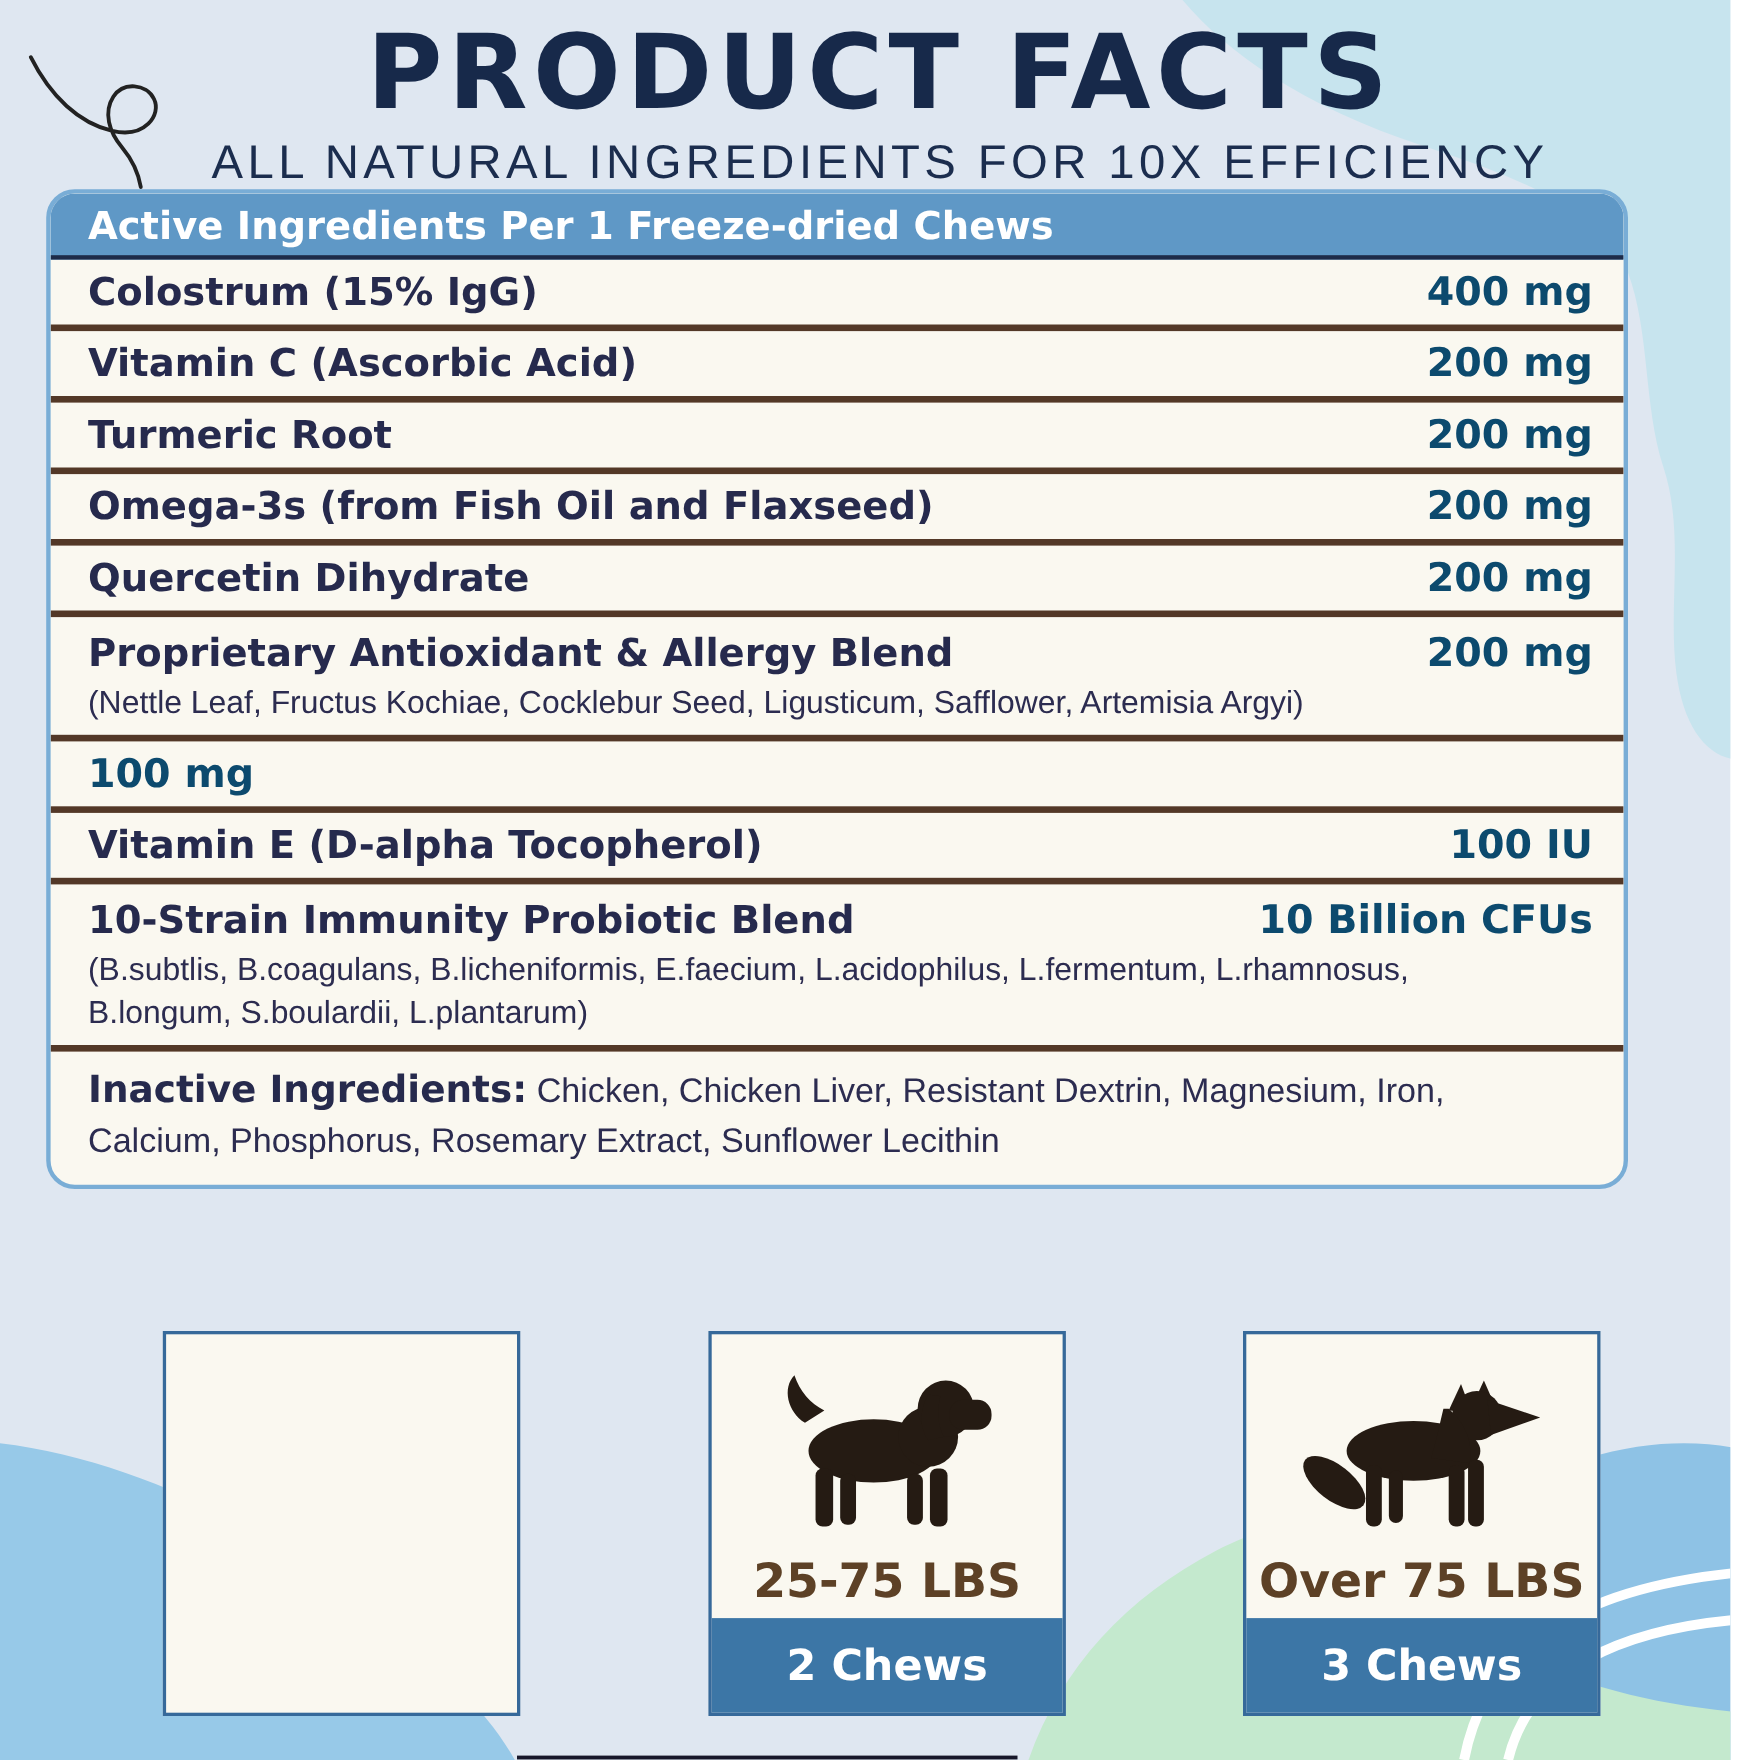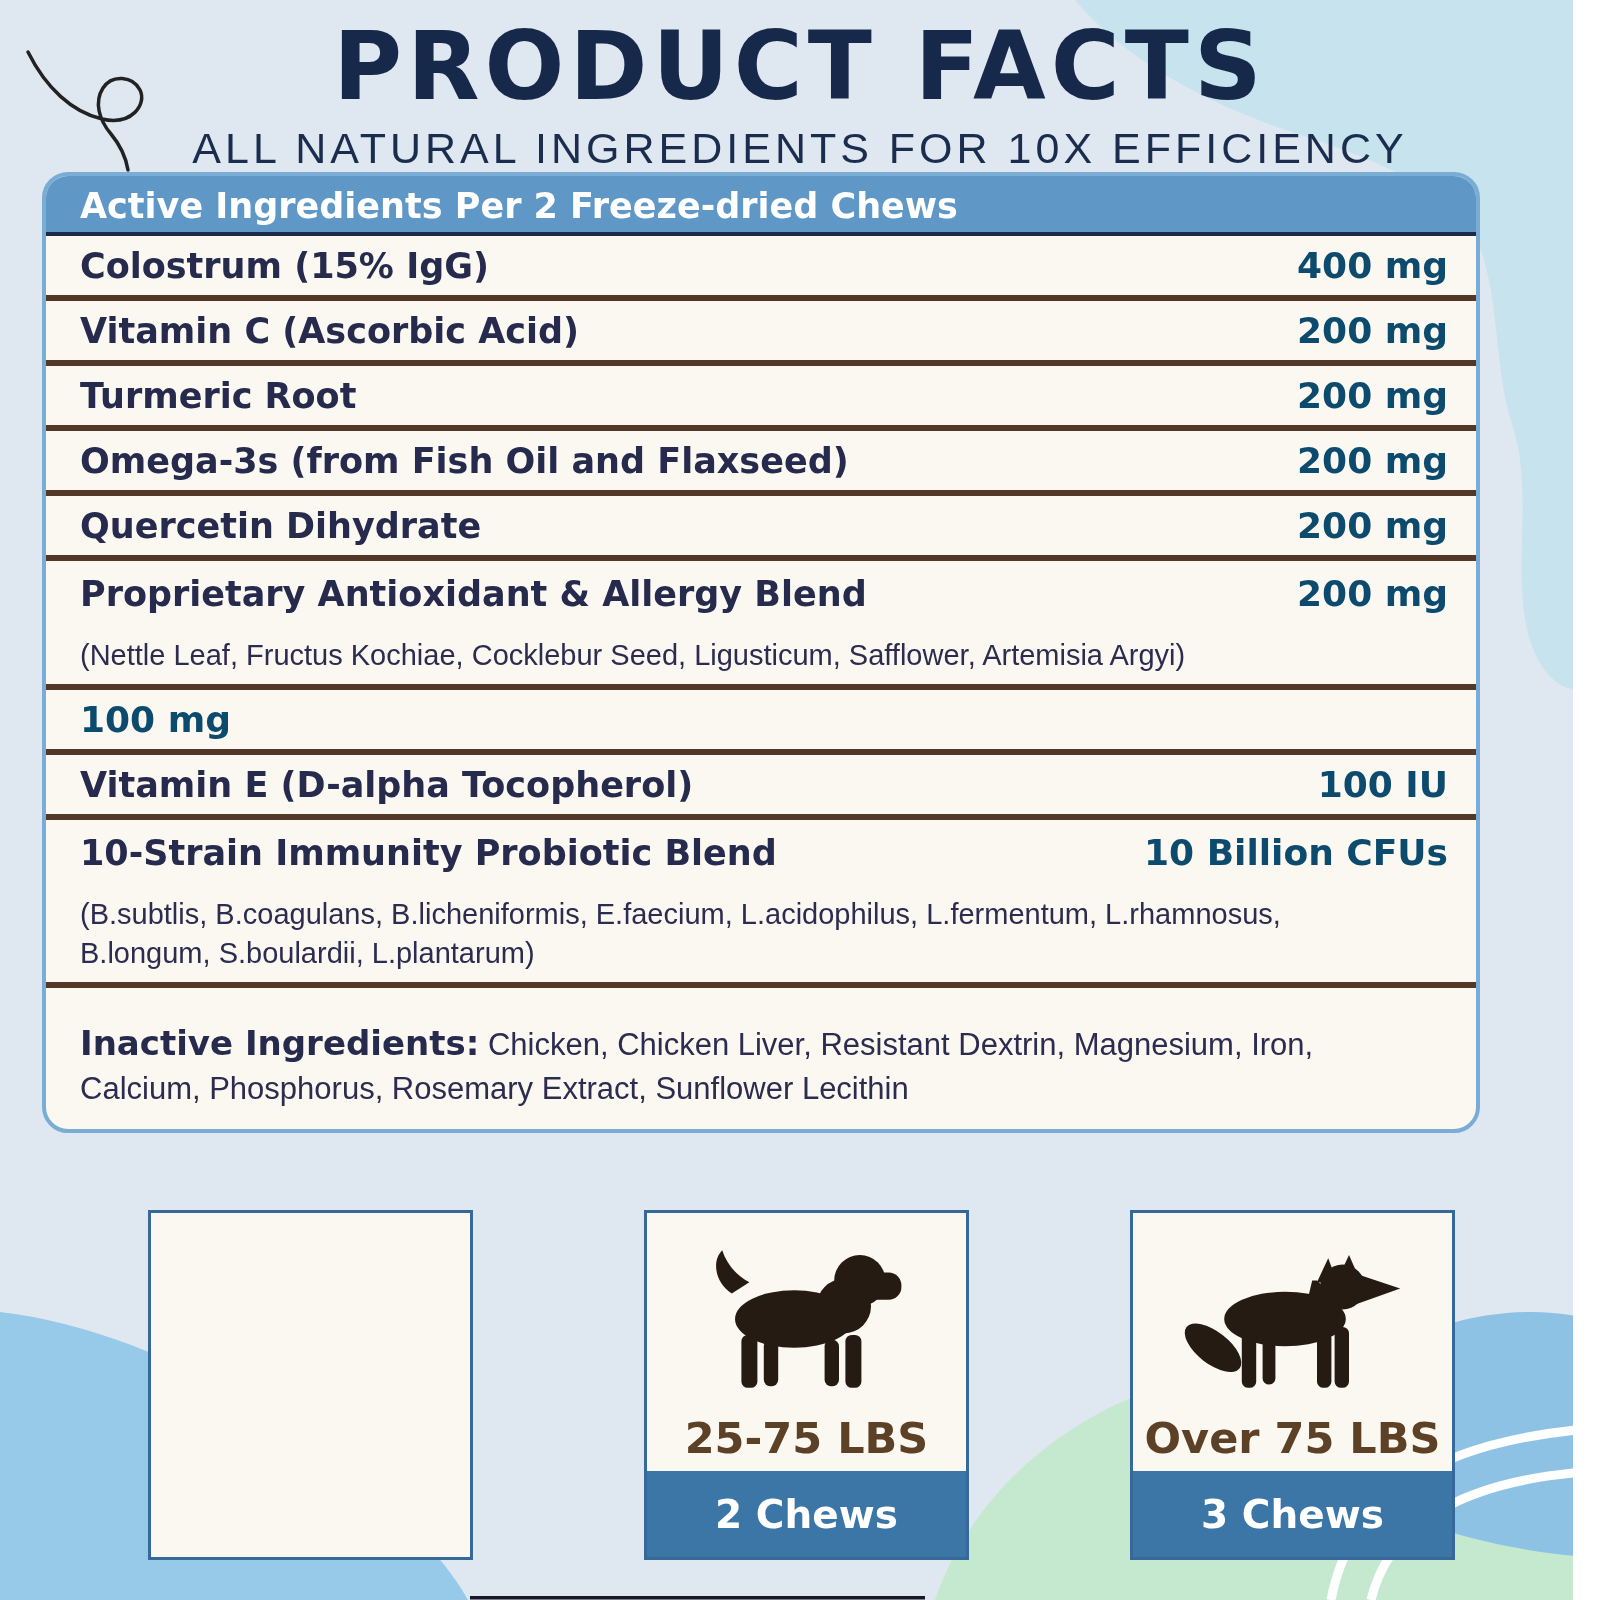--- a/index.html
+++ b/index.html
@@ -22,22 +22,22 @@
          border:4px solid var(--table-border);border-radius:26px;overflow:hidden;}
   .facts-header{height:60px;line-height:60px;background:var(--header-blue);color:#ffffff;
                 font-size:35px;font-weight:bold;padding-left:34px;border-bottom:4px solid #1d2b49;}
   .row{border-bottom:6px solid var(--divider);padding:0 28px 0 34px;gap:24px;}
   .row.simple{height:65px;display:flex;justify-content:space-between;align-items:center;}
   .row.detailed{padding-top:8px;padding-bottom:10px;}
   .row .main{display:flex;justify-content:space-between;align-items:center;min-height:49px;}
   .iname{font-size:35px;font-weight:bold;color:var(--navy);}
   .iamt{font-size:36px;font-weight:bold;color:#0c4a6e;white-space:nowrap;}
   .idetail{font-family:"Liberation Sans",sans-serif;font-size:29px;color:#2c2c50;
-           line-height:1.32;max-width:1330px;margin-top:18px;}
-  .row.inactive{border-bottom:none;padding:32px 40px 18px 34px;
+           line-height:1.32;max-width:1330px;margin-top:2px;}
+  .row.inactive{border-bottom:none;padding:12px 40px 18px 34px;
                 font-family:"Liberation Sans",sans-serif;font-size:31px;color:#2c2c50;line-height:1.4;}
   .row.inactive b{font-family:"DejaVu Sans",sans-serif;font-size:34px;color:var(--navy);}
 
   .card{position:absolute;top:1210px;width:325px;height:350px;background:var(--cream);
         border:3px solid var(--card-border);z-index:2;display:flex;flex-direction:column;}
   .card-top{height:263px;position:relative;display:flex;justify-content:center;}
   .card-top svg{margin-top:26px;}
   .card-weight{position:absolute;bottom:8px;width:100%;text-align:center;
                font-size:43px;font-weight:bold;color:var(--brown);white-space:nowrap;}
   .card-bar{height:87px;background:var(--card-bar);display:flex;align-items:center;justify-content:center;
@@ -59,21 +59,21 @@
     <path fill="none" stroke="#ffffff" stroke-width="9" d="M1371,1600 C1390,1520 1470,1478 1600,1471"></path>
     <rect x="470" y="1596" width="455" height="3.5" fill="#17172a"></rect>
   </svg>
 
   <div class="masthead">
     <div class="title">PRODUCT FACTS</div>
     <div class="subtitle">ALL NATURAL INGREDIENTS FOR 10X EFFICIENCY</div>
   </div>
 
   <div class="facts">
-    <div class="facts-header">Active Ingredients Per 2 Freeze-dried Chews</div>
+    <div class="facts-header">Active Ingredients Per 1 Freeze-dried Chews</div>
 
     <div class="row simple">
       <span class="iname">Colostrum (15% IgG)</span>
       <span class="iamt">400 mg</span>
     </div>
     <div class="row simple">
       <span class="iname">Vitamin C (Ascorbic Acid)</span>
       <span class="iamt">200 mg</span>
     </div>
     <div class="row simple">

